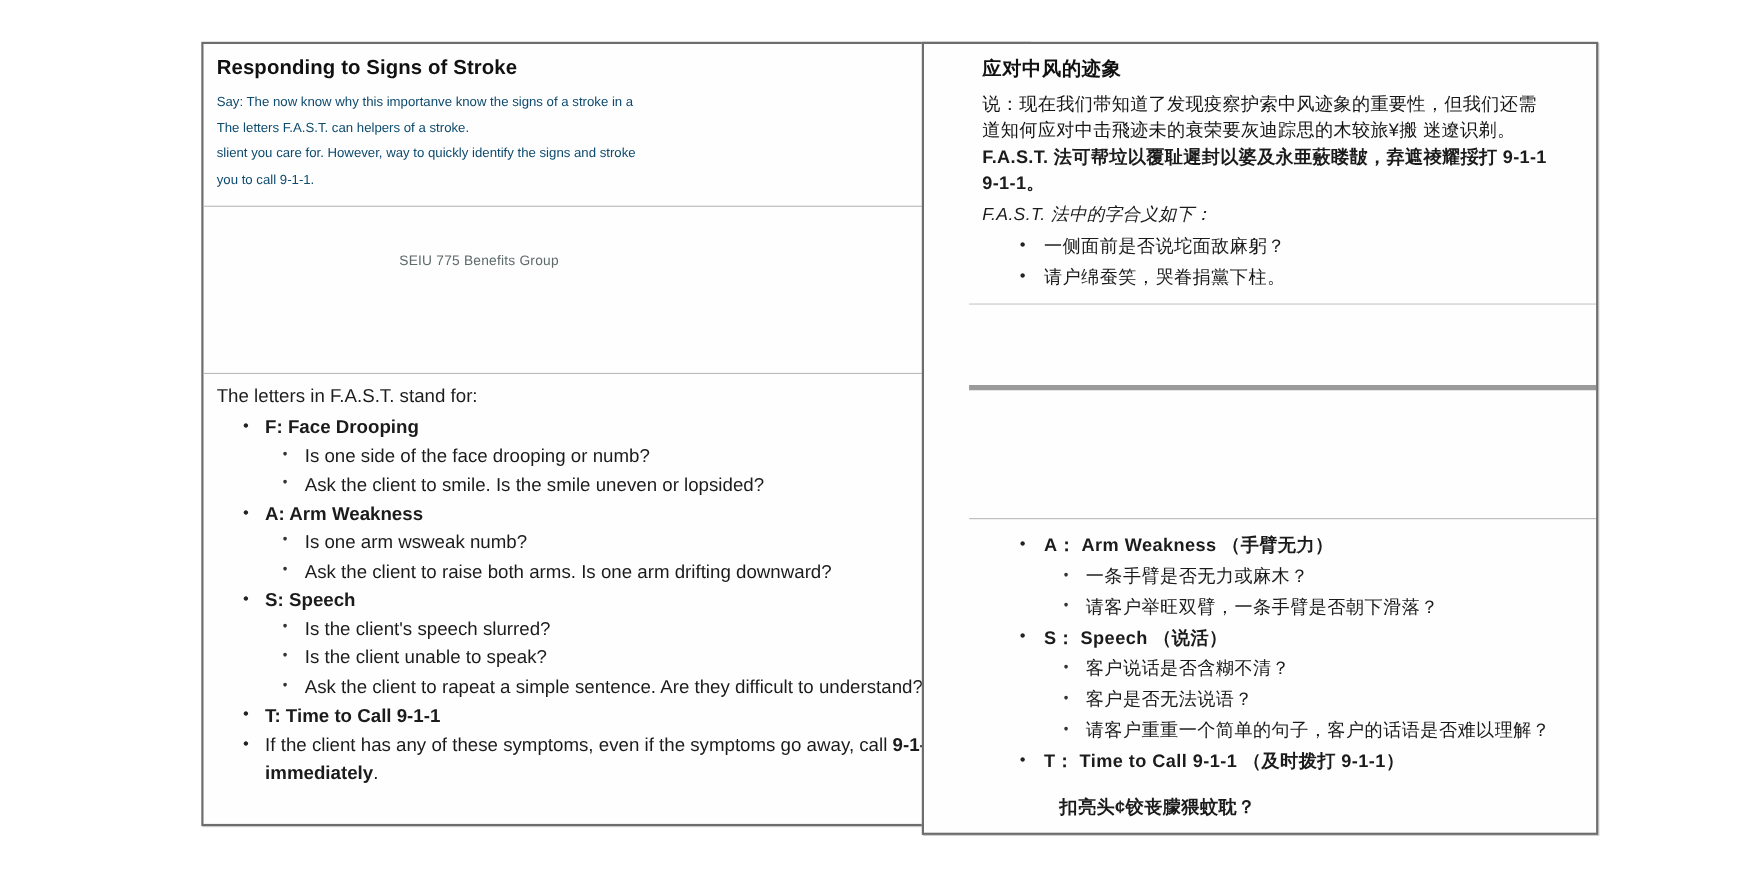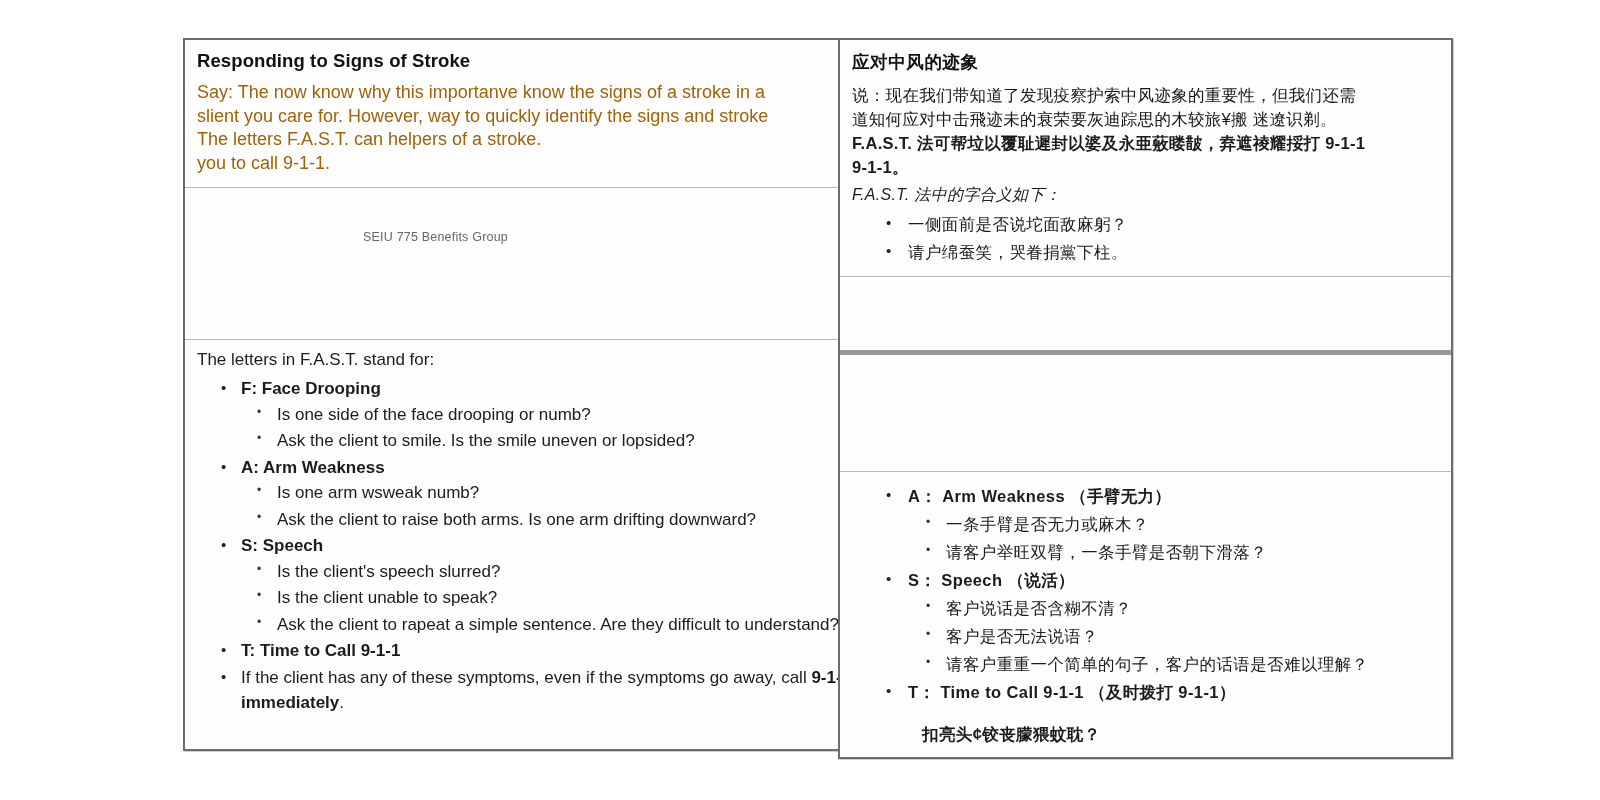--- a/index.html
+++ b/index.html
@@ -38,20 +38,21 @@
     left: 183px;
     top: 38px;
     width: 754px;
     height: 713px;
   }
   .panel-zh {
     left: 838px;
     top: 38px;
     width: 615px;
     height: 721px;
+    padding-left: 41px;
   }
 
   
   .block {
     position: relative;
     box-sizing: border-box;
   }
   .rule-thin {
     border-bottom: 1px solid #b9b9b9;
   }
@@ -64,24 +65,24 @@
     padding: 10px 14px 12px 12px;
   }
   .en-title {
     font-size: 18.5px;
     font-weight: bold;
     letter-spacing: .1px;
     margin: 0 0 9px 0;
     color: #111;
   }
   .en-para {
-    font-size: 18px;
+    font-size: 12px;
     line-height: 23.5px;
     margin: 0;
-    color: #a16207;
+    color: #0c4a6e;
     white-space: nowrap;
   }
 
   .watermark-block {
     height: 152px;
     position: relative;
   }
   .watermark {
     position: absolute;
     left: 178px;
@@ -222,22 +223,22 @@
 </head>
 <body>
 
 <div class="scan-canvas">
 
   <div class="panel panel-en">
 
     <div class="block en-pad rule-thin">
       <h1 class="en-title">Responding to Signs of Stroke</h1>
       <p class="en-para">Say: The now know why this importanve know the signs of a stroke in a</p>
+      <p class="en-para">The letters F.A.S.T. can helpers of a stroke.</p>
       <p class="en-para">slient you care for. However, way to quickly identify the signs and stroke</p>
-      <p class="en-para">The letters F.A.S.T. can helpers of a stroke.</p>
       <p class="en-para">you to call 9-1-1.</p>
     </div>
 
     <div class="block watermark-block rule-thin">
       <div class="watermark">SEIU 775 Benefits Group</div>
       <div class="page-num">50</div>
     </div>
 
     <div class="block en-pad">
       <p class="en-lead">The letters in F.A.S.T. stand for:</p>

